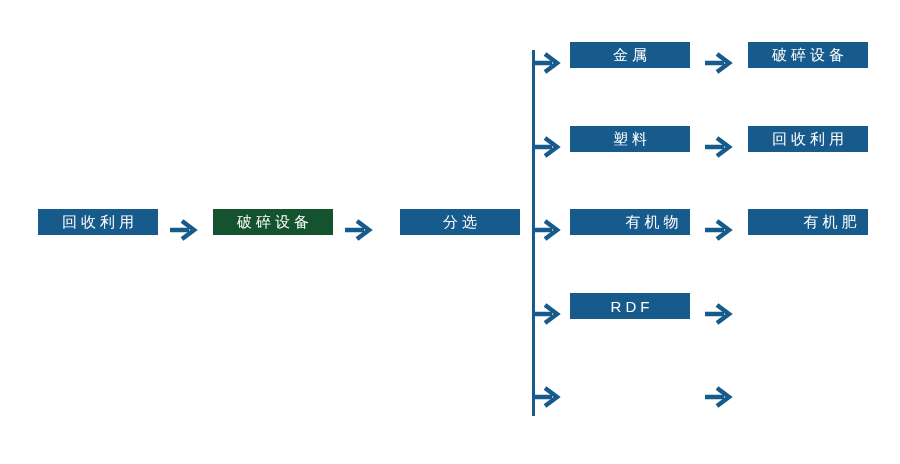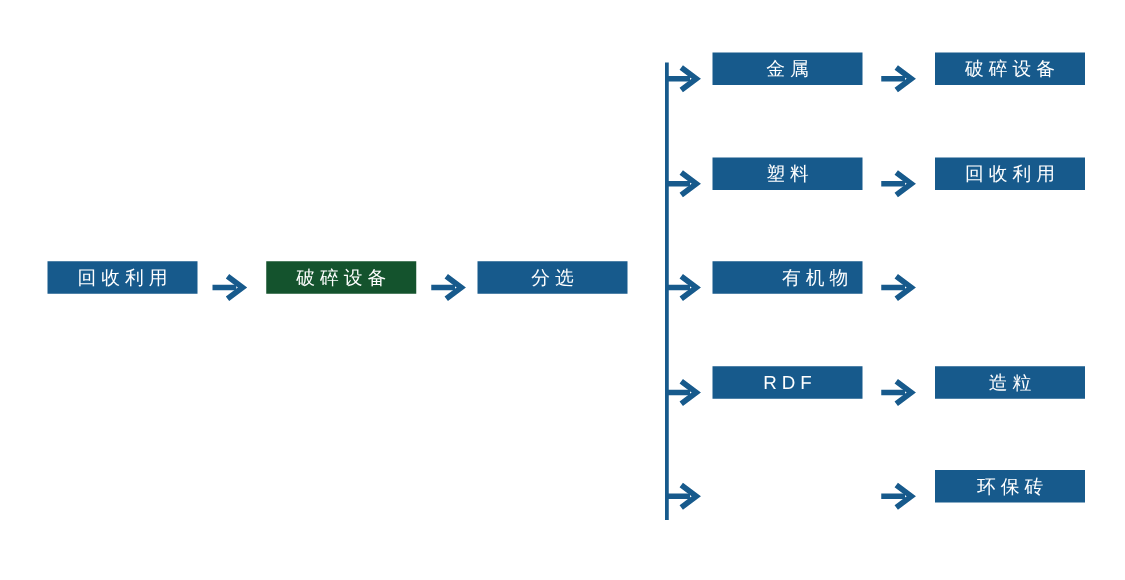--- a/index.html
+++ b/index.html
@@ -44,21 +44,21 @@
     left: 532px;
     top: 50px;
     width: 3px;
     height: 366px;
     background: #175A8C;
   }
 
   
   .n-main1 { left: 38px;  top: 209px; }
   .n-main2 { left: 213px; top: 209px; }
-  .n-main3 { left: 382px; top: 209px; }
+  .n-main3 { left: 400px; top: 209px; }
   .a-main1 { left: 168px; top: 218px; }
   .a-main2 { left: 343px; top: 218px; }
 
   
   .col-src { left: 570px; }
   .col-tgt { left: 748px; }
   .a-branch { left: 531px; }
   .a-mid    { left: 703px; }
 
   
@@ -111,35 +111,34 @@
 
   <svg class="arrow a-branch row3" viewBox="0 0 32 24">
       <path d="M2 12 H21"></path>
       <path d="M14 3 L26 12 L14 21"></path>
     </svg>
   <div class="node col-src row3">有机物</div>
   <svg class="arrow a-mid row3" viewBox="0 0 32 24">
       <path d="M2 12 H21"></path>
       <path d="M14 3 L26 12 L14 21"></path>
     </svg>
+  <div class="node col-tgt row3">有机肥</div>
 
   <svg class="arrow a-branch row4" viewBox="0 0 32 24">
       <path d="M2 12 H21"></path>
       <path d="M14 3 L26 12 L14 21"></path>
     </svg>
   <div class="node col-src row4">RDF</div>
   <svg class="arrow a-mid row4" viewBox="0 0 32 24">
       <path d="M2 12 H21"></path>
       <path d="M14 3 L26 12 L14 21"></path>
     </svg>
-  <div class="node col-tgt row4">造粒</div>
 
   <svg class="arrow a-branch row5" viewBox="0 0 32 24">
       <path d="M2 12 H21"></path>
       <path d="M14 3 L26 12 L14 21"></path>
     </svg>
   <svg class="arrow a-mid row5" viewBox="0 0 32 24">
       <path d="M2 12 H21"></path>
       <path d="M14 3 L26 12 L14 21"></path>
     </svg>
-  <div class="node col-tgt row5">环保砖</div>
 
 </div>
 
 </body></html>

